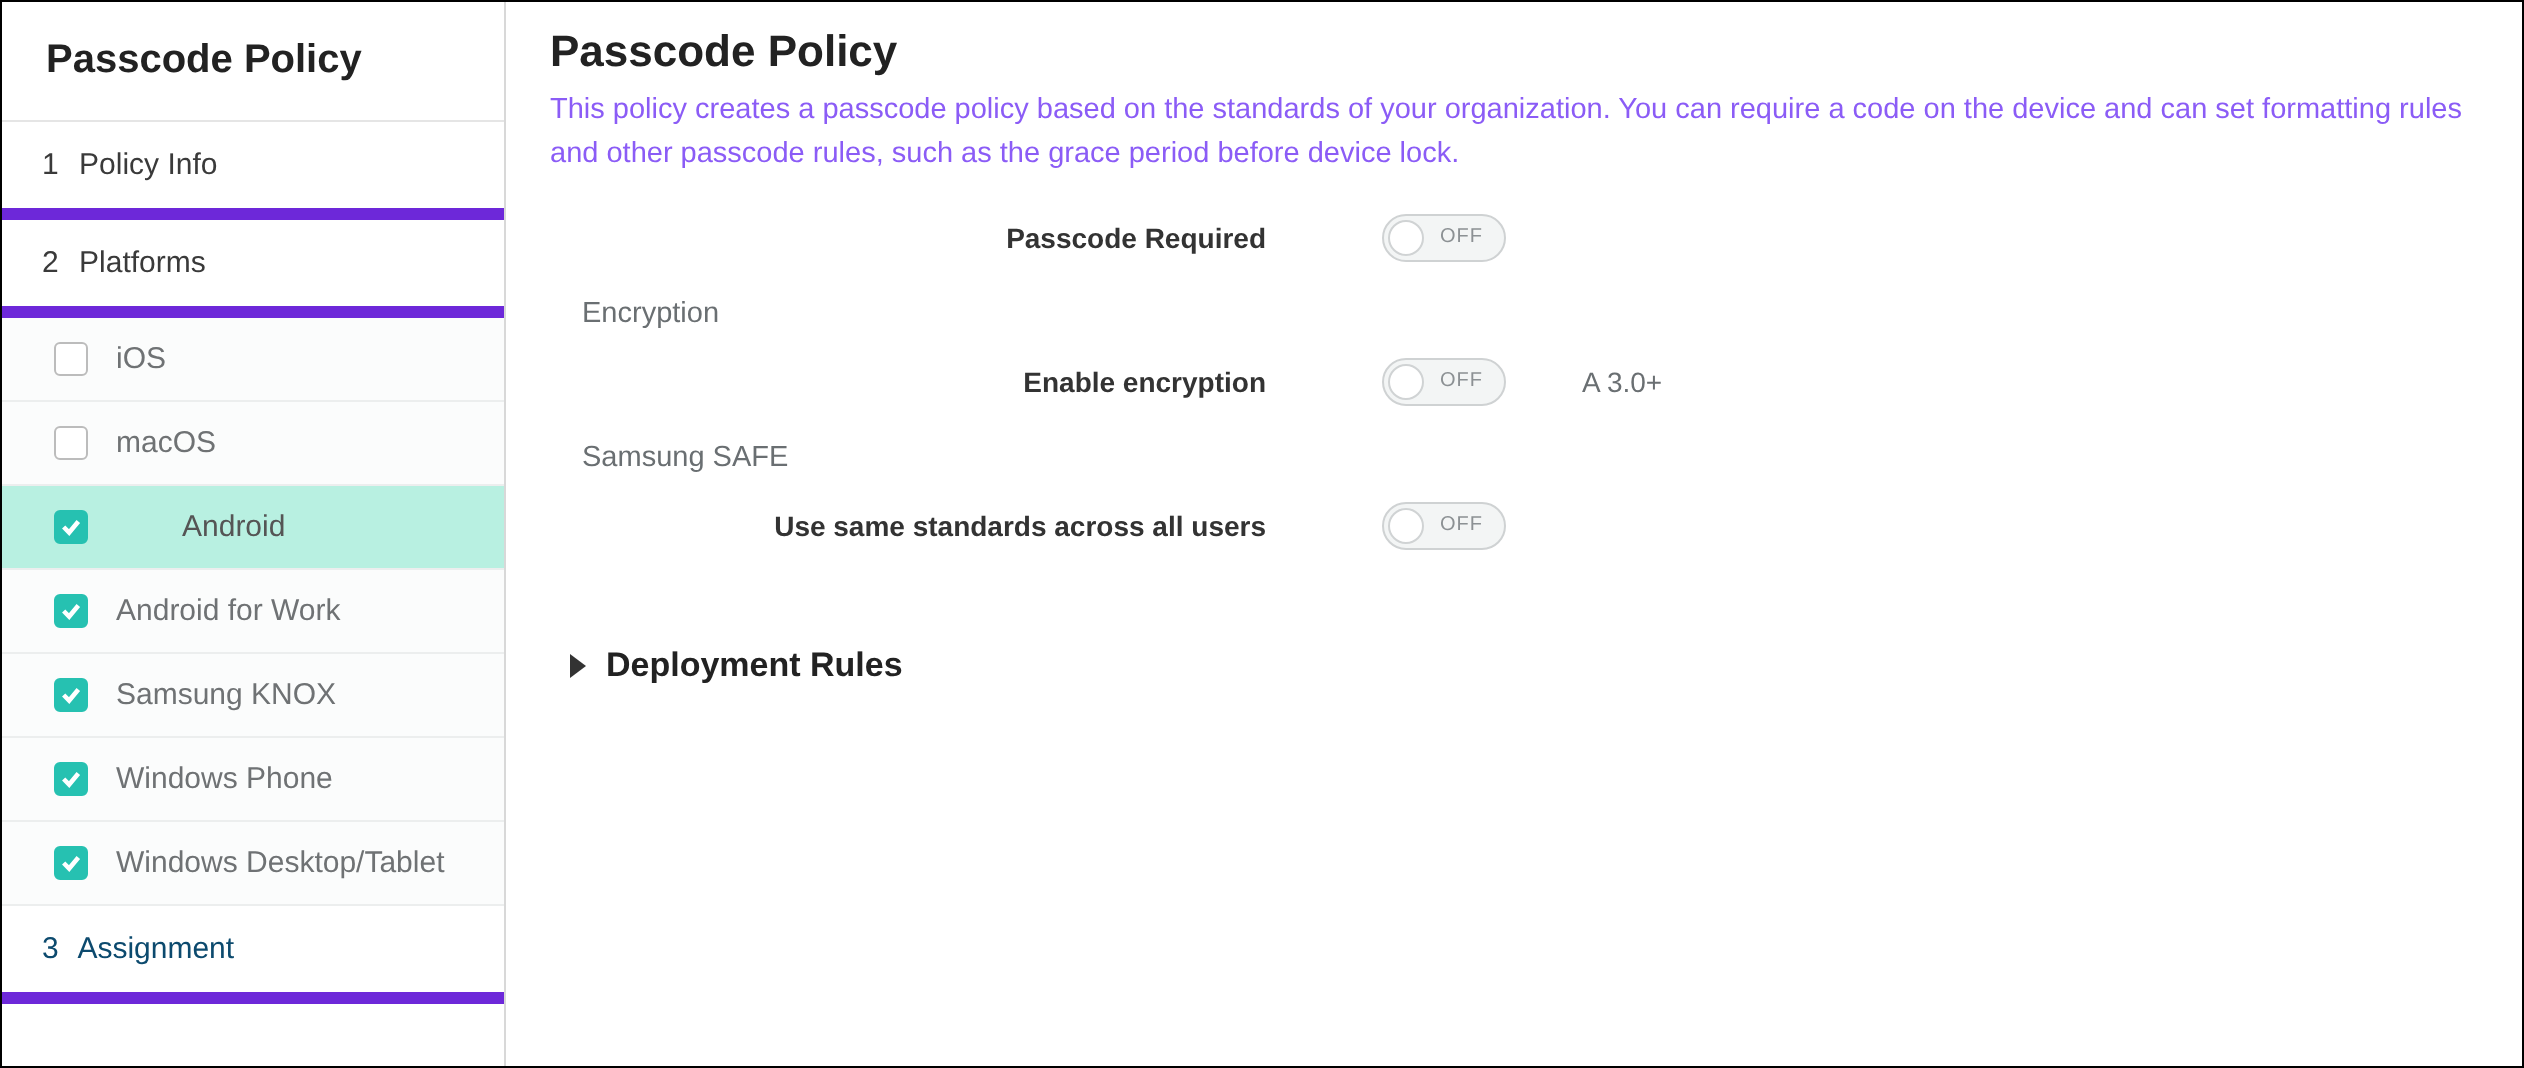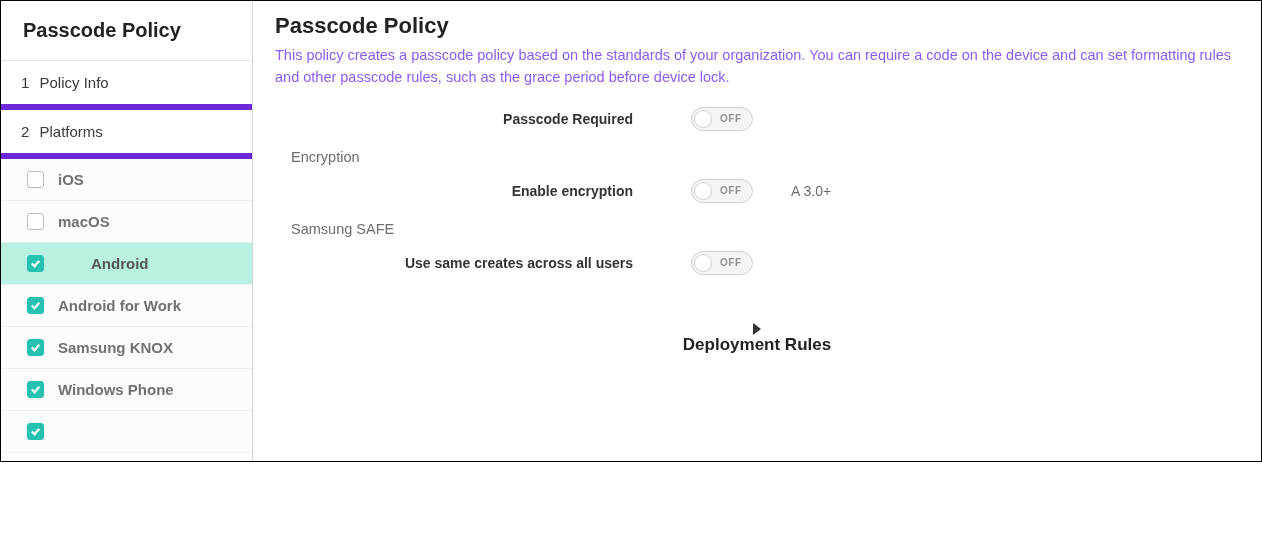--- a/index.html
+++ b/index.html
@@ -3,21 +3,21 @@
 <meta charset="utf-8">
 <style>
   * { box-sizing: border-box; margin: 0; padding: 0; }
   body {
     font-family: -apple-system, BlinkMacSystemFont, "Segoe UI", Helvetica, Arial, sans-serif;
     background: #fff;
     color: #333;
   }
   .container {
     width: 1262px;
-    height: 462px;
+    height: 534px;
     border: 1px solid #000;
     display: flex;
     overflow: hidden;
   }
   .sidebar {
     width: 252px;
     border-right: 1px solid #d8d8d8;
     background: #fff;
     display: flex;
     flex-direction: column;
@@ -41,21 +41,20 @@
   }
   .platform-item {
     display: flex;
     align-items: flex-end;
     padding: 12px 20px 12px 26px;
     border-bottom: 1px solid #eceeee;
     font-size: 15px;
     color: #6f7274;
     cursor: pointer;
     background: #fbfcfc;
-    font-weight: bold;
   }
   .platform-item.selected {
     background: #b8f0e1;
     color: #555;
     gap: 33px;
   }
   .checkbox {
     width: 17px;
     height: 17px;
     border-radius: 3px;
@@ -129,35 +128,34 @@
     width: 18px;
     height: 18px;
     border-radius: 50%;
     background: #fff;
     border: 1px solid #d0d3d4;
     position: absolute;
     left: 2px;
   }
   .toggle .label {
     font-size: 10px;
-    font-weight: 700;
+    font-weight: 400;
     color: #8c9194;
     letter-spacing: 0.5px;
     margin-left: 28px;
   }
   .hint {
     font-size: 14px;
     color: #6a6f72;
   }
   .deploy-row {
     display: flex;
     align-items: center;
     margin-top: 48px;
     cursor: pointer;
-    flex-direction: column;
   }
   .deploy-row .tri {
     width: 0;
     height: 0;
     border-top: 6px solid transparent;
     border-bottom: 6px solid transparent;
     border-left: 8px solid #333;
     margin-right: 10px;
     margin-left: 10px;
   }
@@ -230,20 +228,21 @@
       </span>
       <span>Windows Phone</span>
     </div>
 
     <div class="platform-item">
       <span class="checkbox checked">
         <svg viewBox="0 0 12 12">
             <polyline points="2,6 5,9 10,3"></polyline>
           </svg>
       </span>
+      <span>Windows Desktop/Tablet</span>
     </div>
 
     <div class="nav-step" style="color:#0c4a6e;">
       <span class="num">3</span>
       <span>Assignment</span>
     </div>
   </div>
 
   <div class="main">
     <div class="main-title">Passcode Policy</div>
@@ -264,21 +263,21 @@
       <div class="toggle">
         <span class="knob"></span>
         <span class="label">OFF</span>
       </div>
       <span class="hint">A 3.0+</span>
     </div>
 
     <div class="section-heading">Samsung SAFE</div>
 
     <div class="form-row">
-      <div class="form-label">Use same creates across all users</div>
+      <div class="form-label">Use same standards across all users</div>
       <div class="toggle">
         <span class="knob"></span>
         <span class="label">OFF</span>
       </div>
     </div>
 
     <div class="deploy-row">
       <span class="tri"></span>
       <span class="deploy-title">Deployment Rules</span>
     </div>

